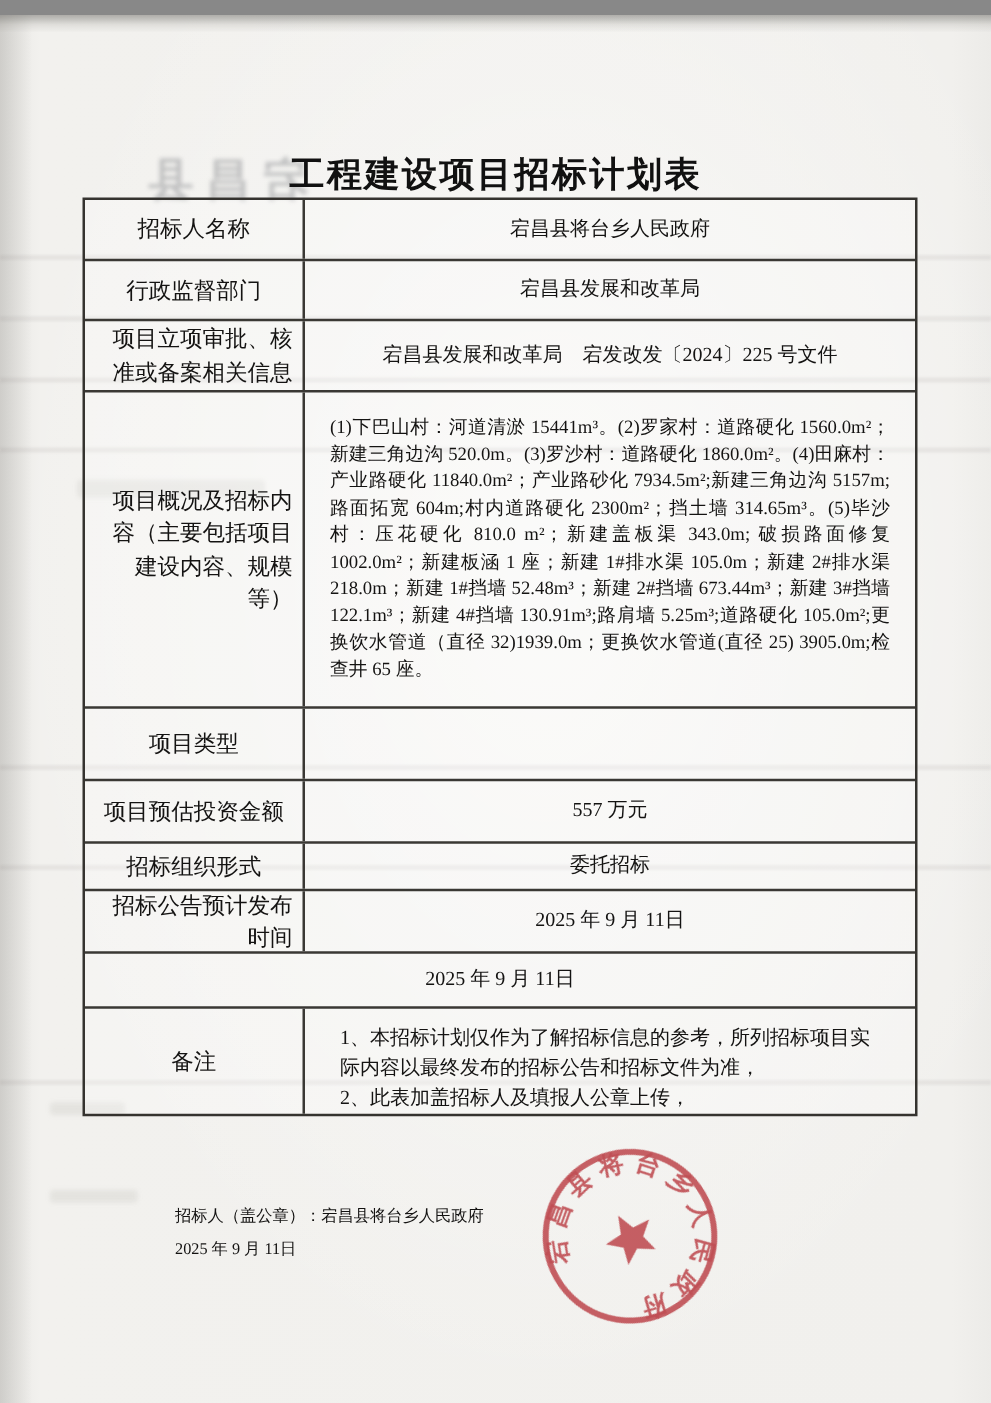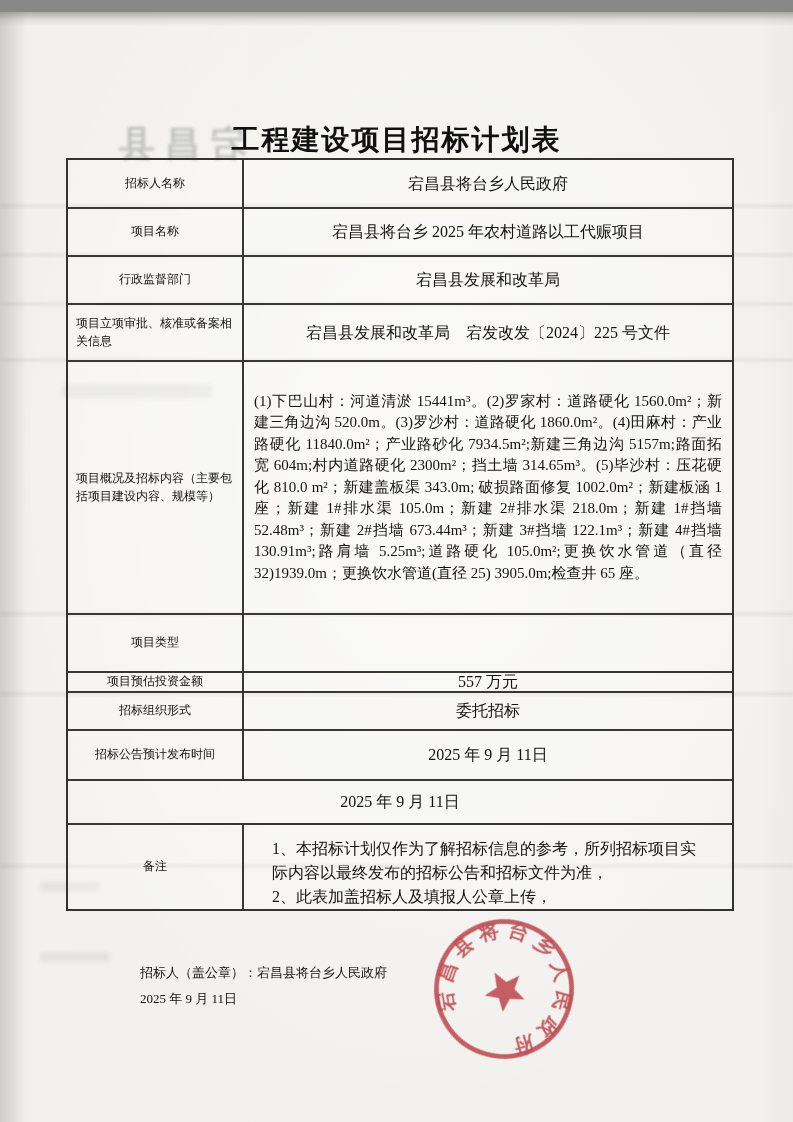--- a/index.html
+++ b/index.html
@@ -57,37 +57,37 @@
     border:2px solid #35332f;
     box-sizing:border-box;
     background:rgba(255,255,255,.25);
   }
   .t-row{display:flex;box-sizing:border-box;}
   .t-row + .t-row{border-top:2px solid #3a3834;}
   .t-label{
     width:176px;flex:0 0 176px;
     border-right:2px solid #3a3834;
     display:flex;align-items:center;justify-content:center;
-    text-align:left;
-    font-size:12px;line-height:1.45;
+    text-align:right;
+    font-size:18px;line-height:1.45;
     padding:2px 8px;box-sizing:border-box;
     color:#141312;
   }
   .t-value{
     flex:1;display:flex;align-items:center;justify-content:center;
     text-align:center;font-size:16px;line-height:1.45;
     padding:2px 10px;box-sizing:border-box;
     color:#141312;
   }
   .t-value.left{justify-content:flex-start;text-align:left;}
   .t-value.justify div{text-align:justify;}
   .r0{height:47px}.r1{height:48px}.r2{height:48px}.r3{height:57px}
-  .r4{height:253px}.r5{height:58px}.r6{height:20px}.r7{height:38px}
+  .r4{height:253px}.r5{height:58px}.r6{height:50px}.r7{height:38px}
   .r8{height:38px}.r9{height:50px}.r10{height:44px}.r11{height:86px}
-  .r4 .t-value{font-size:15px;line-height:21.5px;padding:10px 10px;}
+  .r4 .t-value{font-size:15px;line-height:21.5px;padding:10px 20px;}
   .r11 .t-value{white-space:pre-line;font-size:16px;line-height:24px;padding:6px 28px;align-items:flex-start;padding-top:12px;}
 
   .footer{
     position:absolute;left:140px;top:948px;width:600px;
     text-align:left;font-size:13px;line-height:26px;color:#131211;
   }
 
   .stamp{
     position:absolute;left:428px;top:901px;width:152px;height:152px;
     opacity:.88;
@@ -116,24 +116,20 @@
   <div class="smudge" style="left:62px;top:372px;width:150px;height:14px"></div>
   <div class="smudge" style="left:40px;top:870px;width:60px;height:10px"></div>
   <div class="smudge" style="left:40px;top:940px;width:70px;height:10px"></div>
 
   <div class="title">工程建设项目招标计划表</div>
 
   <div class="doc-table">
     <div class="t-row r0">
       <div class="t-label">招标人名称</div>
       <div class="t-value">宕昌县将台乡人民政府</div>
-    </div>
-    <div class="t-row r1">
-      <div class="t-label">项目名称</div>
-      <div class="t-value">宕昌县将台乡 2025 年农村道路以工代赈项目</div>
     </div>
     <div class="t-row r2">
       <div class="t-label">行政监督部门</div>
       <div class="t-value">宕昌县发展和改革局</div>
     </div>
     <div class="t-row r3">
       <div class="t-label">项目立项审批、核准或备案相关信息</div>
       <div class="t-value">宕昌县发展和改革局　宕发改发〔2024〕225 号文件</div>
     </div>
     <div class="t-row r4">

